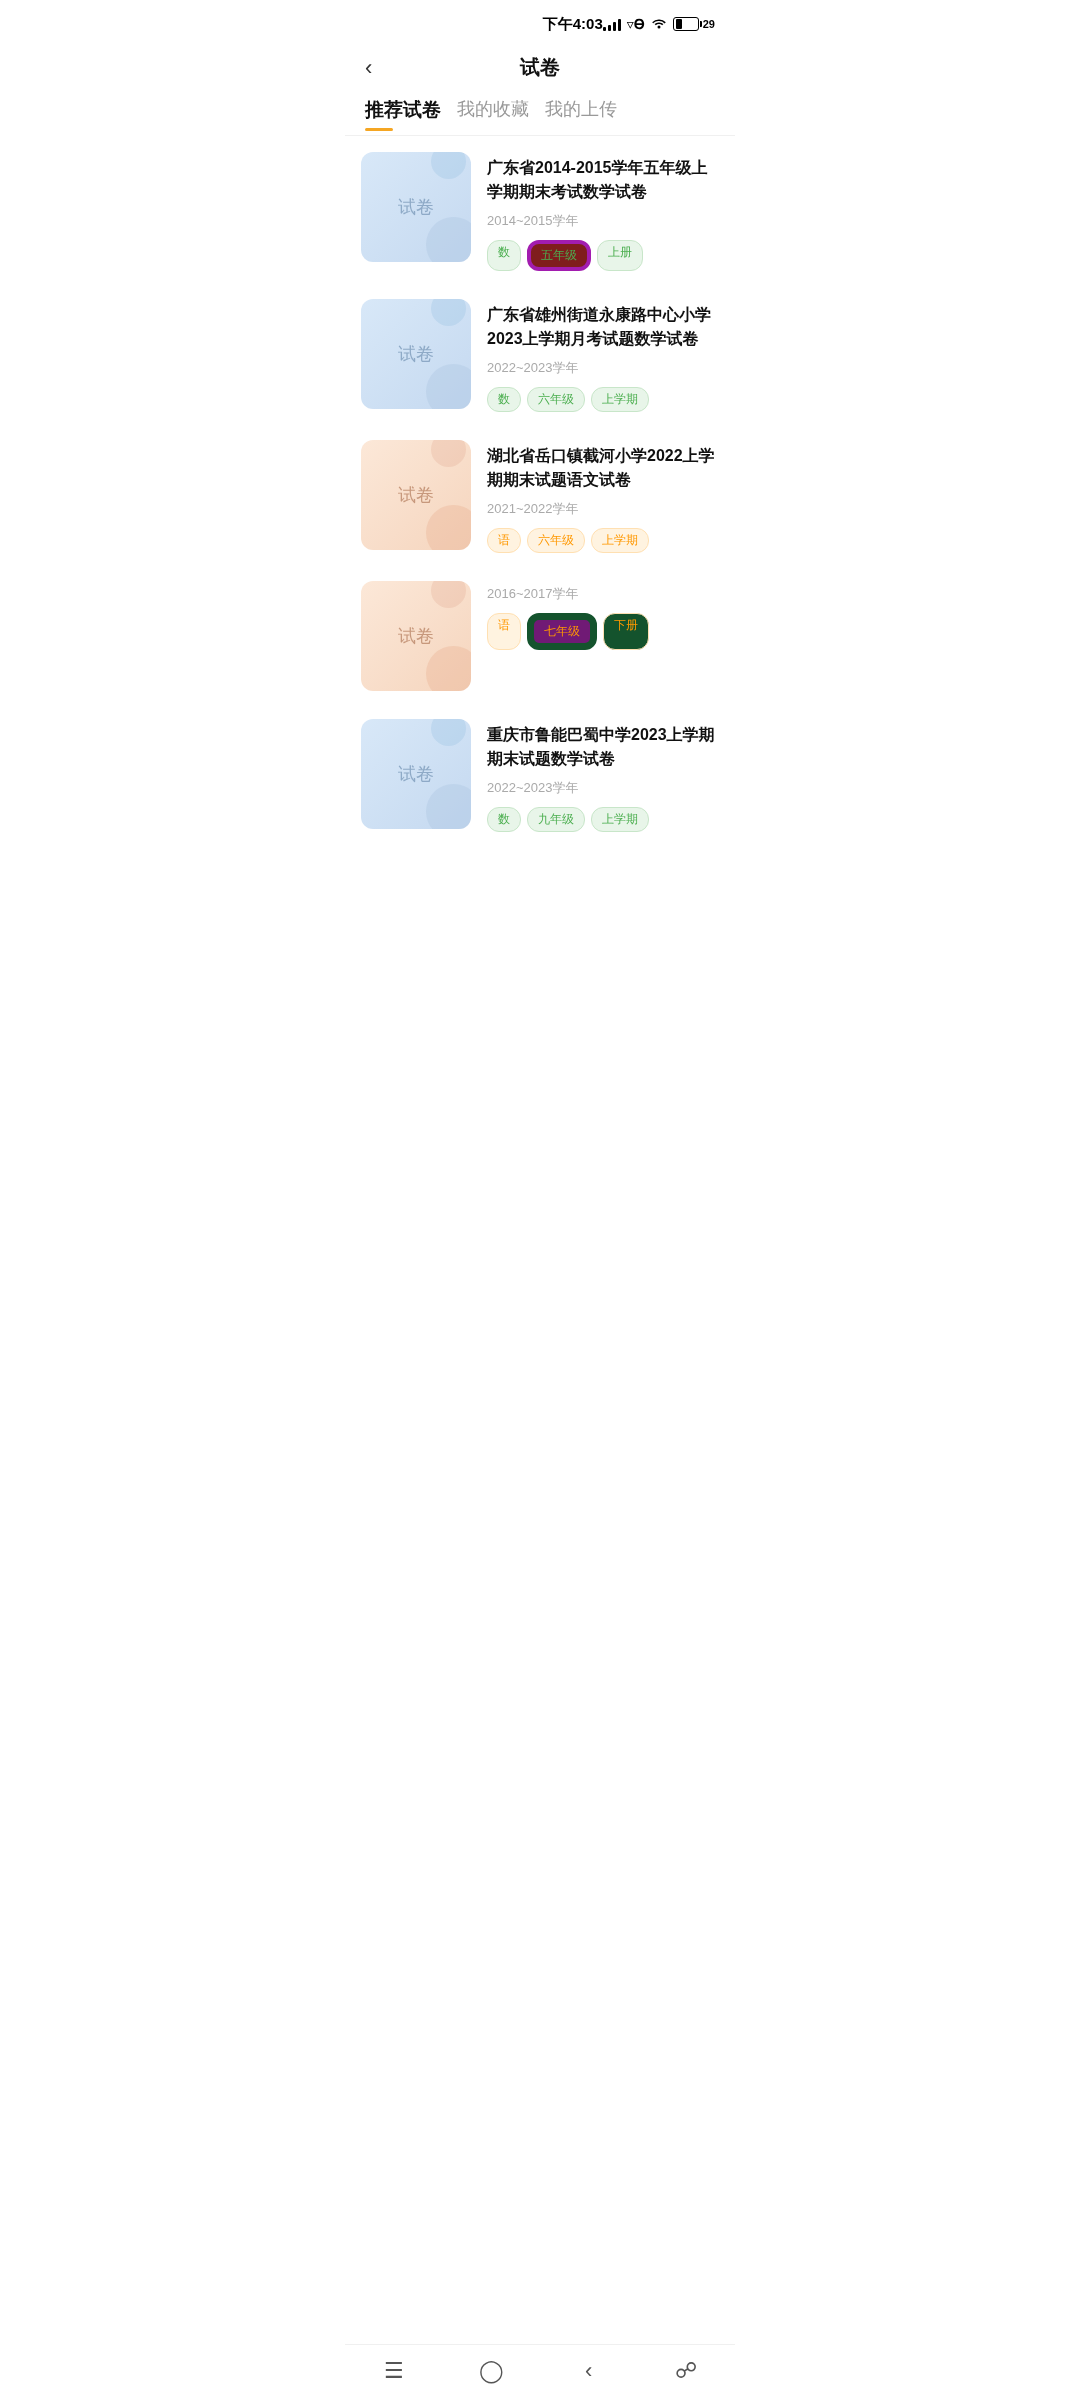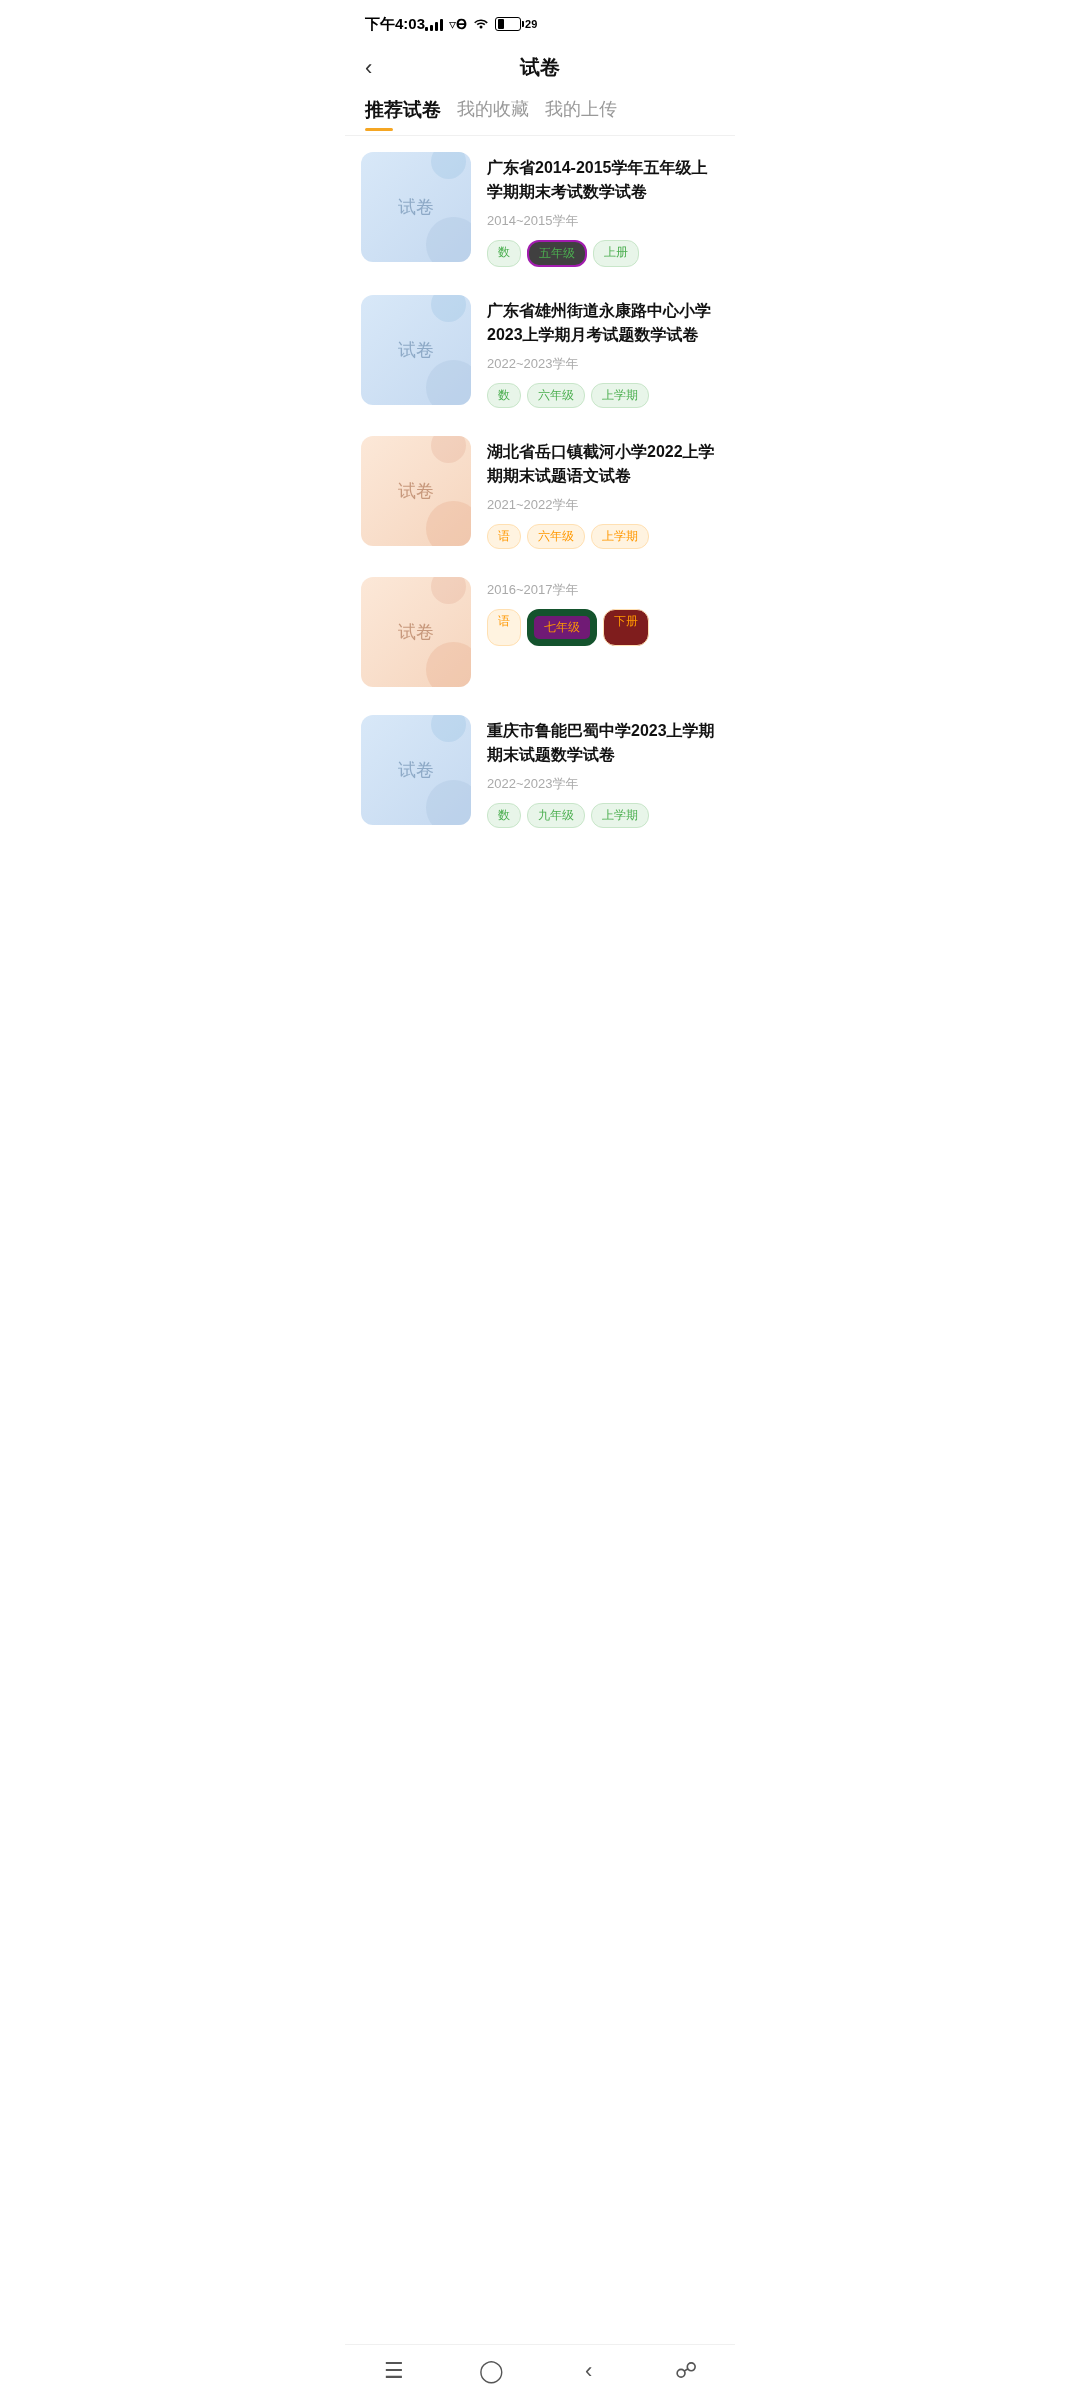--- a/index.html
+++ b/index.html
@@ -11,21 +11,21 @@
       width: 390px;
       min-height: 864px;
       margin: 0 auto;
       position: relative;
       overflow-x: hidden;
     }
 
     
     .status-bar {
       display: flex;
-      justify-content: flex-start;
+      justify-content: flex-end;
       align-items: center;
       padding: 12px 20px 8px;
       height: 44px;
     }
     .status-time {
       font-size: 15px;
       font-weight: 600;
       color: #000;
     }
     .status-icons {
@@ -310,21 +310,21 @@
     <div class="thumb thumb-blue">
       <span class="thumb-label" style="color:rgba(130,160,190,0.85)">试卷</span>
       <div class="thumb-deco" style="background:#a8c4e0"></div>
       <div class="thumb-deco2" style="background:#7ab0d8"></div>
     </div>
     <div class="exam-info">
       <div class="exam-title">广东省2014-2015学年五年级上学期期末考试数学试卷</div>
       <div class="exam-year">2014~2015学年</div>
       <div class="tags">
             <span class="tag" style="background:#e8f5e9;color:#4caf50;border:1px solid #c8e6c9">数</span>
-            <span class="tag" style="background:#404040;color:#4caf50;border:2px solid #a21caf">五年级</span>
+            <span class="tag" style="background:#7f1d1d;color:#4caf50;border:4px solid #a21caf">五年级</span>
             <span class="tag" style="background:#e8f5e9;color:#4caf50;border:1px solid #c8e6c9">上册</span>
           </div>
     </div>
   </div>
       <div class="exam-item">
     <div class="thumb thumb-blue">
       <span class="thumb-label" style="color:rgba(130,160,190,0.85)">试卷</span>
       <div class="thumb-deco" style="background:#a8c4e0"></div>
       <div class="thumb-deco2" style="background:#7ab0d8"></div>
     </div>
@@ -358,21 +358,21 @@
     <div class="thumb thumb-orange">
       <span class="thumb-label" style="color:rgba(190,140,110,0.85)">试卷</span>
       <div class="thumb-deco" style="background:#e8b090"></div>
       <div class="thumb-deco2" style="background:#d8907a"></div>
     </div>
     <div class="exam-info">
       <div class="exam-year">2016~2017学年</div>
       <div class="tags">
             <span class="tag" style="background:#fff3e0;color:#ff9800;border:1px solid #ffe0b2">语</span>
             <span class="tag" style="background:#701a75;color:#ff9800;border:7px solid #14532d">七年级</span>
-            <span class="tag" style="background:#7f1d1d;color:#ff9800;border:1px solid #ffe0b2">下册</span>
+            <span class="tag" style="background:#14532d;color:#ff9800;border:1px solid #ffe0b2">下册</span>
           </div>
     </div>
   </div>
       <div class="exam-item">
     <div class="thumb thumb-blue">
       <span class="thumb-label" style="color:rgba(130,160,190,0.85)">试卷</span>
       <div class="thumb-deco" style="background:#a8c4e0"></div>
       <div class="thumb-deco2" style="background:#7ab0d8"></div>
     </div>
     <div class="exam-info">

